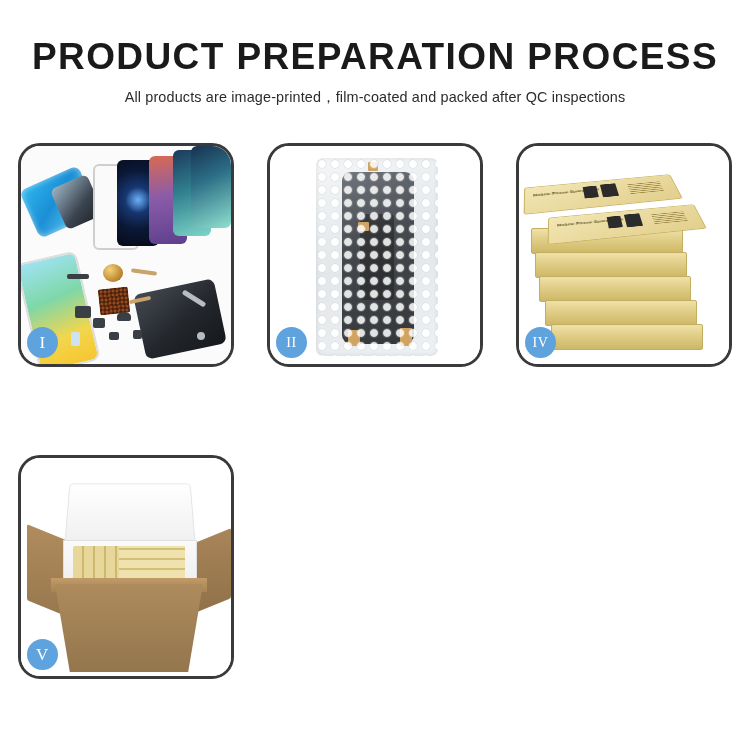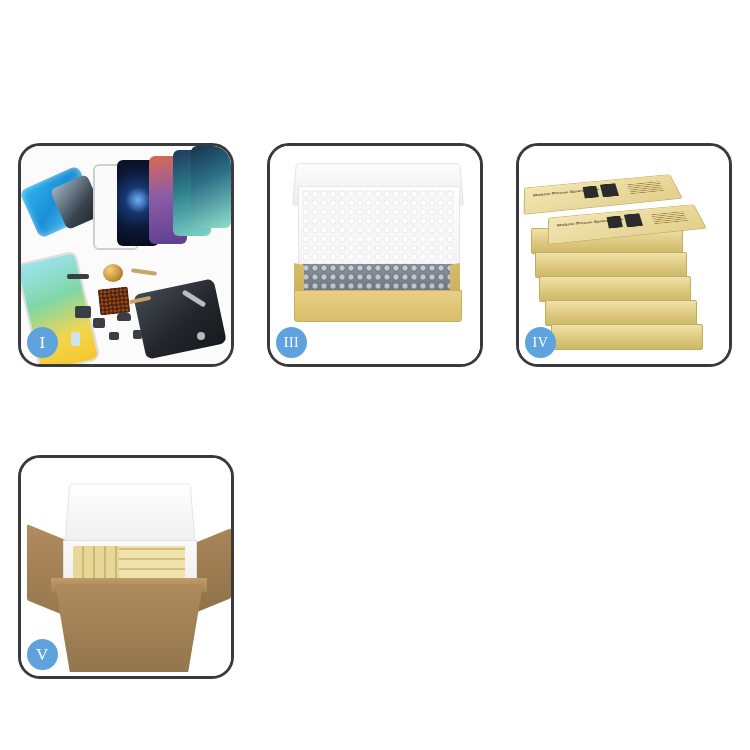--- a/index.html
+++ b/index.html
@@ -273,20 +273,24 @@
   .c6seam{
     position:absolute;background:rgba(120,95,55,.55);
   }
   .c6tape{position:absolute;background:#9a7a49;border-radius:1px;}
 </style>
 </head>
 <body>
 
 <div class="page">
 
+  <div class="header">
+    <div class="title">PRODUCT PREPARATION PROCESS</div>
+    <div class="subtitle">All products are image-printed，film-coated and packed after QC inspections</div>
+  </div>
 
   <div class="grid">
 
     <div class="panel">
       <div class="panel-inner">
         <div class="scene1">
           <div class="ph s1"></div>
           <div class="ph s1b"></div>
           <div class="ph glass"></div>
           <div class="ph dark"></div>
@@ -306,35 +310,36 @@
           <div class="chip" style="left:112px;top:184px;width:9px;height:9px;"></div>
           <div class="flex" style="left:110px;top:124px;width:26px;transform:rotate(8deg);"></div>
           <div class="flex" style="left:108px;top:152px;width:22px;transform:rotate(-12deg);"></div>
           <div class="chip" style="left:160px;top:150px;width:26px;height:5px;background:#b9bdc2;transform:rotate(32deg);"></div>
           <div class="chip" style="left:176px;top:186px;width:8px;height:8px;border-radius:50%;background:#b6bbc0;"></div>
         </div>
       </div>
       <div class="badge">I</div>
     </div>
 
-
     <div class="panel">
       <div class="panel-inner">
-        <div class="scene3">
-          <div class="b3lid"></div>
-          <div class="b3back"></div>
-          <div class="b3foam"></div>
-          <div class="b3grey"></div>
-          <div class="b3side"></div>
-          <div class="b3side r"></div>
-          <div class="b3front"></div>
+        <div class="scene2">
+          <div class="bubblebag">
+            <div class="innerpart"></div>
+            <div class="tapebit" style="left:52px;top:4px;width:10px;height:9px;"></div>
+            <div class="tapebit" style="left:42px;top:64px;width:11px;height:9px;"></div>
+            <div class="tapebit" style="left:32px;top:172px;width:12px;height:16px;"></div>
+            <div class="tapebit" style="left:84px;top:170px;width:12px;height:18px;"></div>
+          </div>
+          <div class="bubbleoverlay"></div>
         </div>
       </div>
-      <div class="badge small">III</div>
+      <div class="badge small">II</div>
     </div>
+
 
     <div class="panel">
       <div class="panel-inner">
         <div class="scene4">
           <div class="stackbox" style="left:12px;top:82px;"></div>
           <div class="stackbox" style="left:16px;top:106px;"></div>
           <div class="stackbox" style="left:20px;top:130px;"></div>
           <div class="stackbox" style="left:26px;top:154px;"></div>
           <div class="stackbox" style="left:32px;top:178px;"></div>
 

